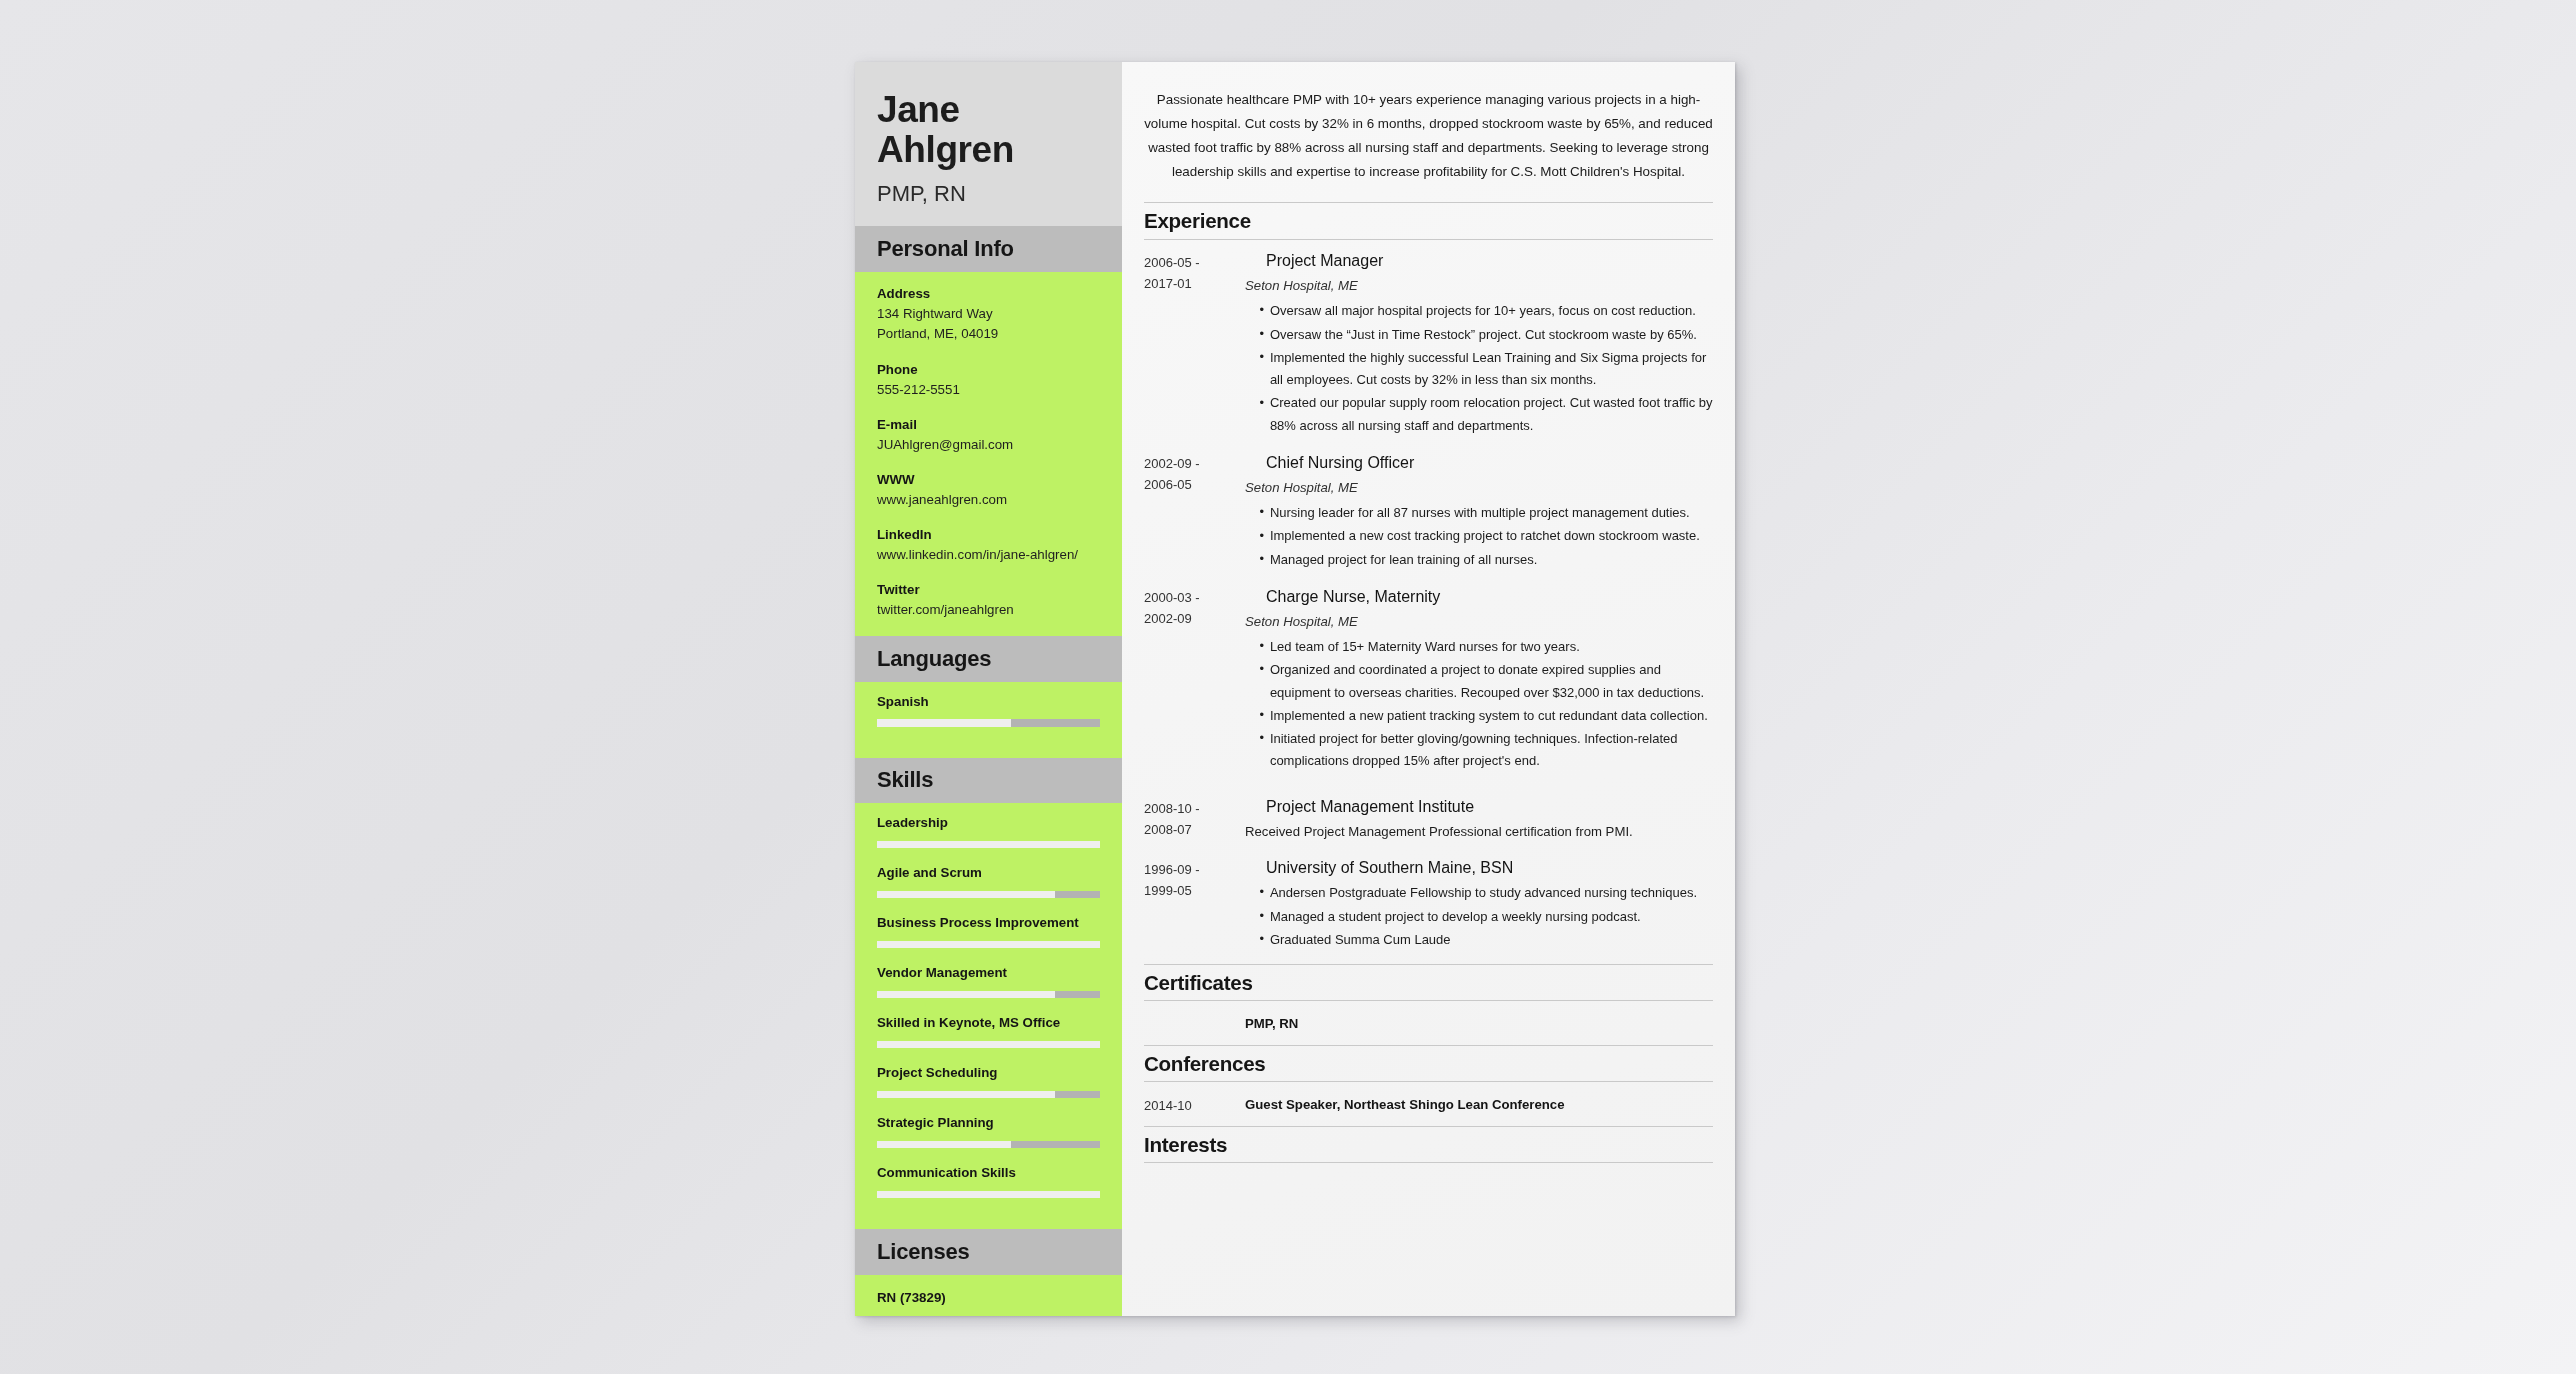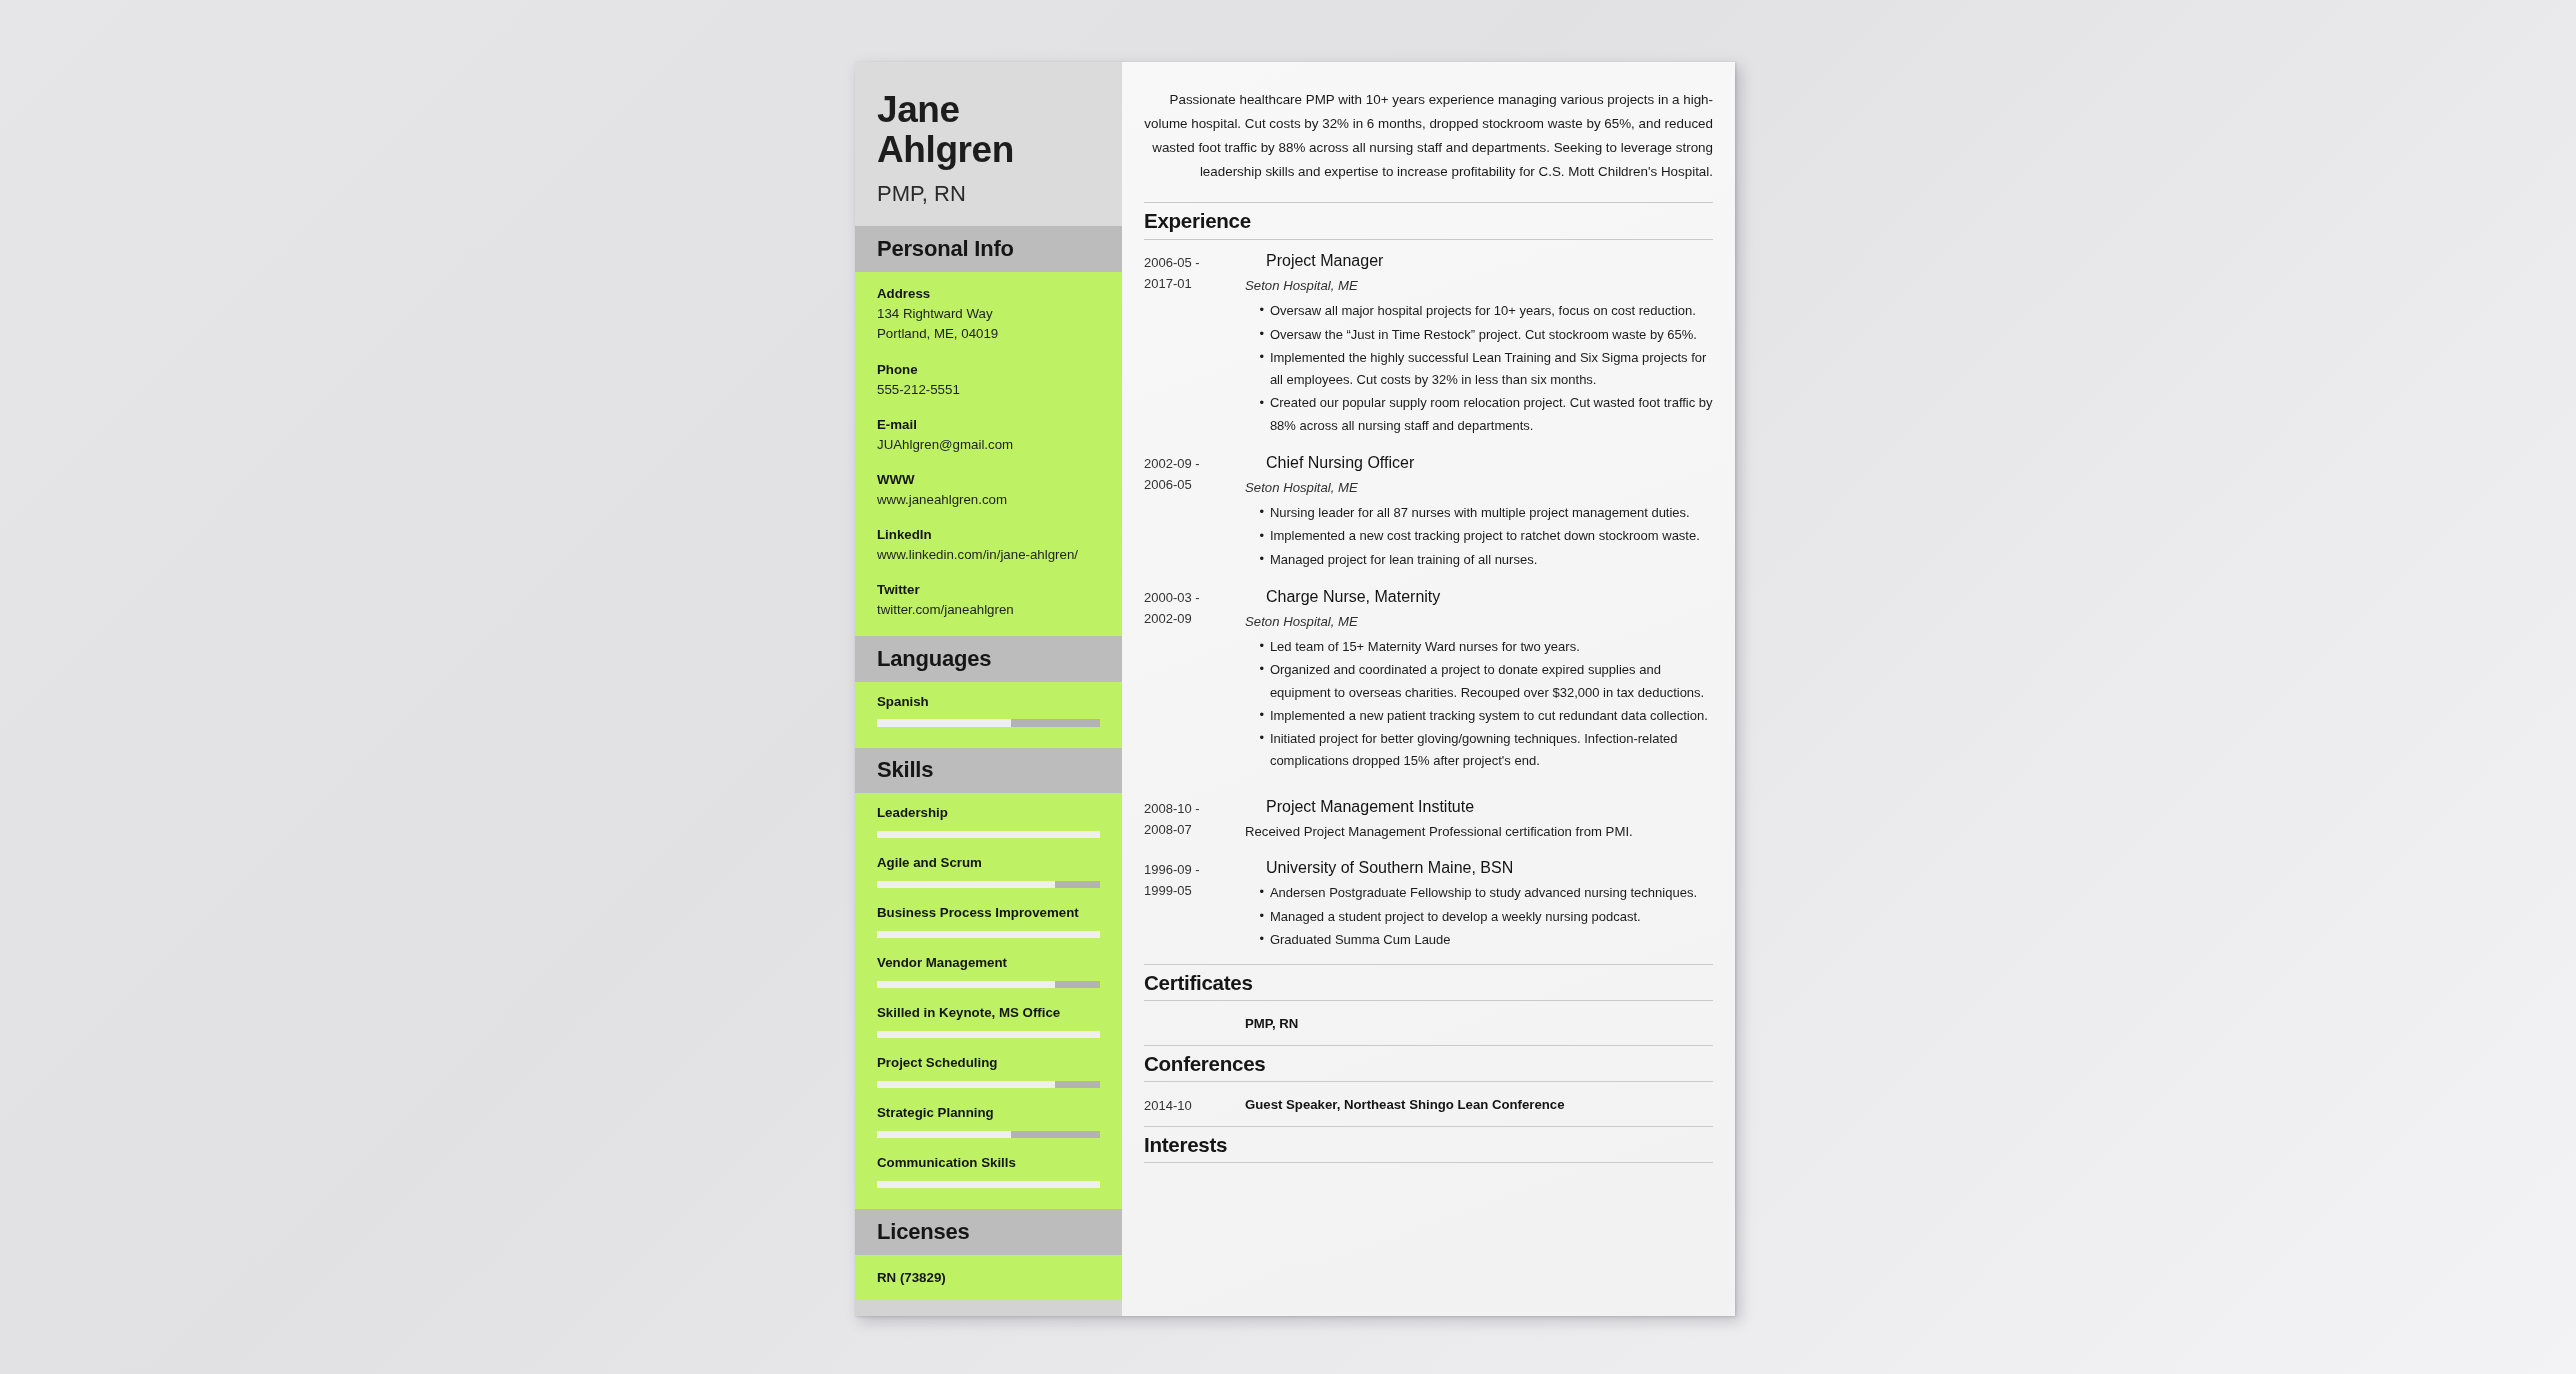--- a/index.html
+++ b/index.html
@@ -72,21 +72,21 @@
     color: #151515;
     line-height: 1.5;
   }
   .kv-value {
     font-size: 13.3px;
     color: #1f1f1f;
     line-height: 1.55;
   }
 
   .bar-item { margin-bottom: 17px; }
-  .bar-item:last-child { margin-bottom: 9px; }
+  .bar-item:last-child { margin-bottom: 19px; }
   .bar-label {
     font-size: 13.3px;
     font-weight: bold;
     color: #151515;
     margin-bottom: 10.3px;
   }
   .bar-track {
     height: 7.7px;
     background: #b3b3b3;
     width: 100%;
@@ -111,21 +111,21 @@
     background: #f7f7f7;
     background: linear-gradient(160deg, #f8f8f8 0%, #f4f4f4 60%, #f2f2f2 100%);
     padding: 26px 22px 22px 22px;
     box-sizing: border-box;
   }
   .summary {
     font-size: 13.4px;
     color: #1b1b1b;
     line-height: 1.78;
     margin-bottom: 19px;
-    text-align: right;
+    text-align: center;
   }
   .sec {
     border-top: 0.9px solid #c9c9c9;
     border-bottom: 0.9px solid #c9c9c9;
     padding: 6px 0 5.2px 0;
     margin-bottom: 0;
   }
   .sec-title {
     font-size: 20.6px;
     font-weight: bold;

